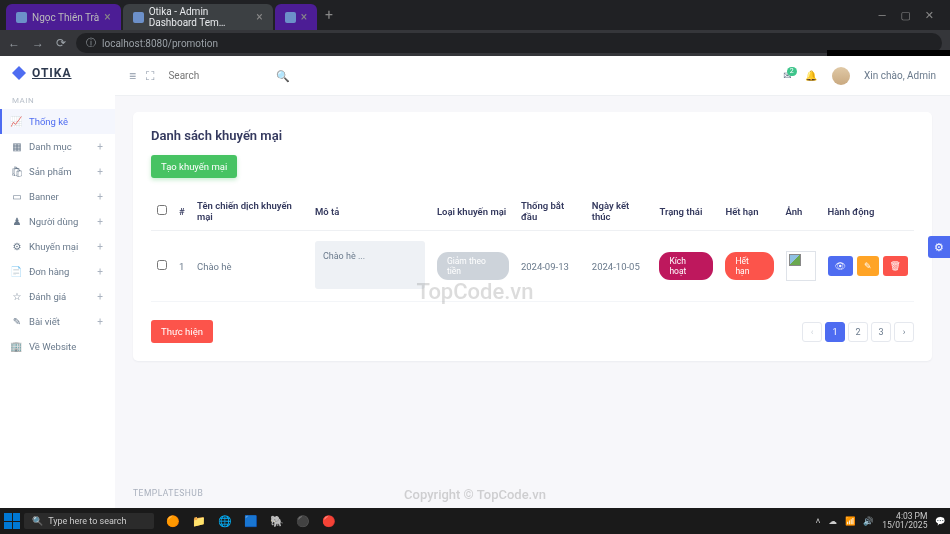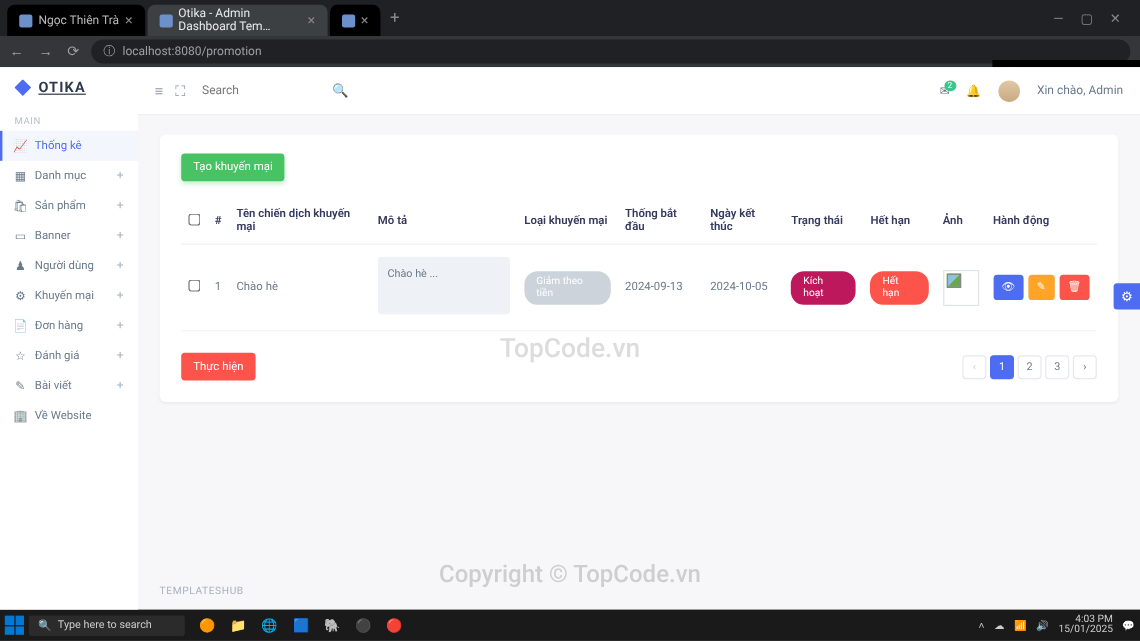--- a/index.html
+++ b/index.html
@@ -1,21 +1,21 @@
 <!DOCTYPE html>
 <html><head>
 <meta charset="utf-8">
 <style>
 * { margin: 0; padding: 0; box-sizing: border-box; font-family: -apple-system, BlinkMacSystemFont, "Segoe UI", Roboto, Arial, sans-serif; }
 body { background: #1a1a1a; width: 950px; height: 534px; overflow: hidden; font-size: 11px; }
 
 
 .browser-chrome { background: #202124; height: 56px; }
 .tab-bar { display: flex; align-items: center; height: 30px; padding: 0 6px; gap: 2px; }
-.tab { display: flex; align-items: center; gap: 5px; padding: 5px 10px; background: #000000; color: #bbb; font-size: 10px; border-radius: 6px 6px 0 0; max-width: 150px; height: 26px; margin-top: 4px; }
+.tab { display: flex; align-items: center; gap: 5px; padding: 5px 10px; background: #4c1d95; color: #bbb; font-size: 10px; border-radius: 6px 6px 0 0; max-width: 150px; height: 26px; margin-top: 4px; }
 .tab.active { background: #3c4043; color: #e8eaed; }
 .tab .favicon { width: 11px; height: 11px; border-radius: 2px; background: #6c90c9; flex-shrink: 0; }
 .tab .tab-close { margin-left: auto; font-size: 12px; color: #888; }
 .win-controls { margin-left: auto; display: flex; gap: 14px; color: #888; padding-right: 10px; font-size: 11px; }
 .addr-bar { display: flex; align-items: center; height: 26px; background: #35363a; gap: 10px; padding: 0 8px; }
 .nav-icons { display: flex; gap: 12px; color: #9aa0a6; font-size: 12px; align-items: center; }
 .url-box { flex: 1; background: #202124; border-radius: 12px; padding: 3px 10px; color: #9aa0a6; font-size: 10px; display: flex; align-items: center; gap: 6px; }
 
 
 .app { display: flex; height: 452px; background: #f7f7fa; position: relative; }
@@ -71,21 +71,21 @@
 .footer-left { display: flex; gap: 6px; }
 .pagination { margin-left: auto; display: flex; gap: 3px; }
 .page-btn { width: 20px; height: 20px; display: flex; align-items: center; justify-content: center; border: 1px solid #e5e8ee; border-radius: 3px; font-size: 9px; color: #6a7a8c; cursor: pointer; }
 .page-btn.active { background: #4e6cf1; border-color: #4e6cf1; color: #fff; }
 .page-btn.disabled { color: #cdd3da; }
 
 .app-footer { padding: 10px 18px; font-size: 8.5px; color: #a9b0bd; letter-spacing: 0.5px; }
 
 
 .watermark-center { position: absolute; top: 52%; left: 50%; transform: translate(-50%, -50%); color: rgba(130,130,130,0.28); font-size: 22px; font-weight: 500; pointer-events: none; }
-.watermark-bottom { position: absolute; bottom: 18px; left: 50%; transform: translateX(-50%); color: rgba(130,130,130,0.35); font-size: 20px; font-weight: 500; pointer-events: none; }
+.watermark-bottom { position: absolute; bottom: 6px; left: 50%; transform: translateX(-50%); color: rgba(130,130,130,0.35); font-size: 13px; font-weight: 500; pointer-events: none; }
 .topcode-badge { position: absolute; top: -6px; right: 0; background: #000; color: #fff; font-weight: 700; font-size: 13px; padding: 6px 10px 6px 8px; display: flex; align-items: center; gap: 4px; letter-spacing: 0.5px; }
 .topcode-badge .tc-icon { background: #e03a2f; width: 16px; height: 16px; display: flex; align-items: center; justify-content: center; font-size: 10px; border-radius: 2px; }
 
 .settings-knob { position: absolute; right: 0; top: 180px; width: 22px; height: 22px; background: #4e6cf1; border-radius: 3px 0 0 3px; display: flex; align-items: center; justify-content: center; color: #fff; font-size: 11px; }
 
 
 .taskbar { height: 26px; background: #1a1a1a; display: flex; align-items: center; padding: 0 4px; gap: 4px; color: #ccc; font-size: 9px; }
 .taskbar .win-start { width: 16px; height: 16px; display: grid; grid-template: 1fr 1fr / 1fr 1fr; gap: 1px; }
 .taskbar .win-start span { background: #0078d4; }
 .taskbar .tb-search { background: #2b2b2b; border-radius: 2px; padding: 3px 8px; display: flex; align-items: center; gap: 5px; width: 130px; }
@@ -215,20 +215,21 @@
             <span class="badge">2</span>
           </div>
           <span>🔔</span>
           <span class="avatar"></span>
           <span>Xin chào, Admin</span>
         </div>
       </div>
 
       <div class="content">
         <div class="card">
+          <div class="card-title">Danh sách khuyến mại</div>
           <button class="btn btn-green">Tạo khuyến mại</button>
 
           <table class="table">
             <thead>
               <tr>
                 <th style="width:18px"><input type="checkbox" class="chk" style=""></th>
                 <th style="width:18px">#</th>
                 <th>Tên chiến dịch khuyến mại</th>
                 <th>Mô tả</th>
                 <th>Loại khuyến mại</th>

